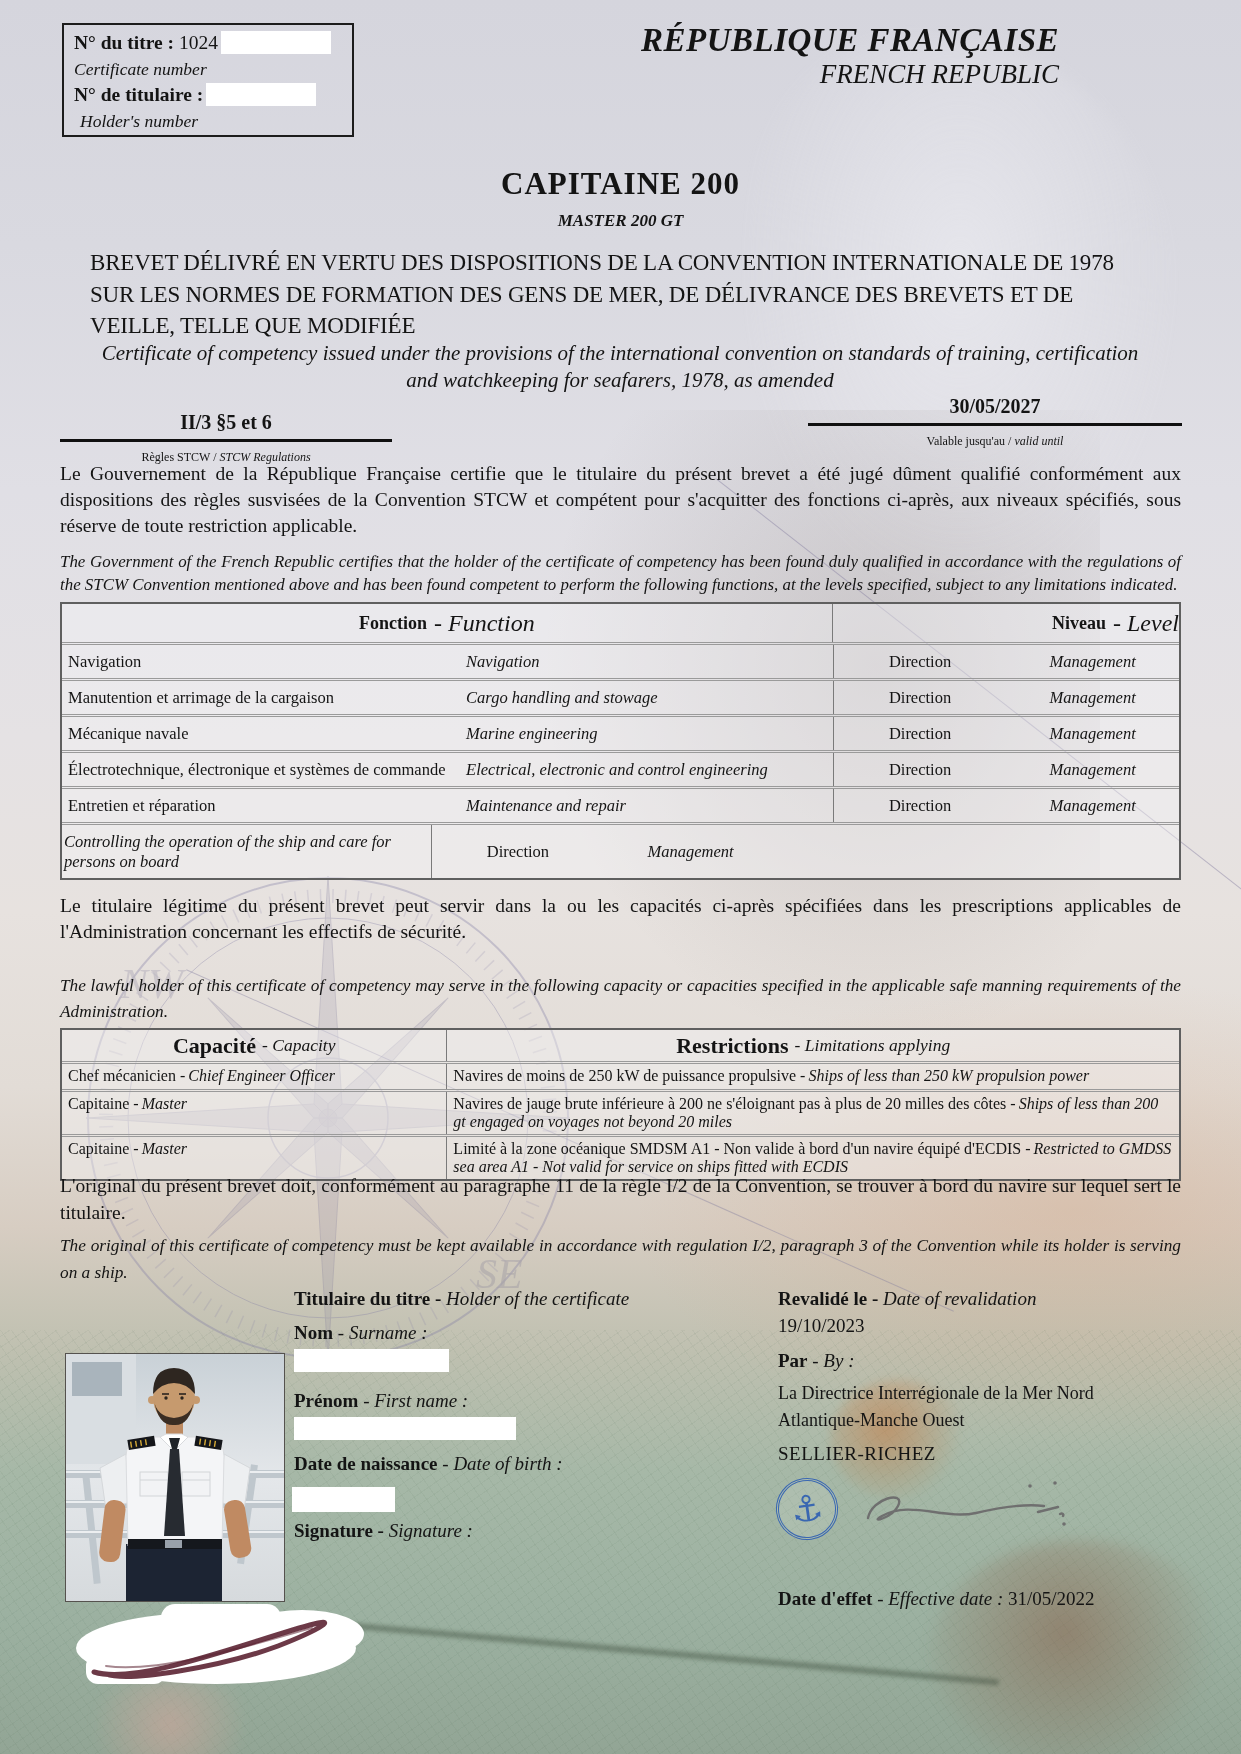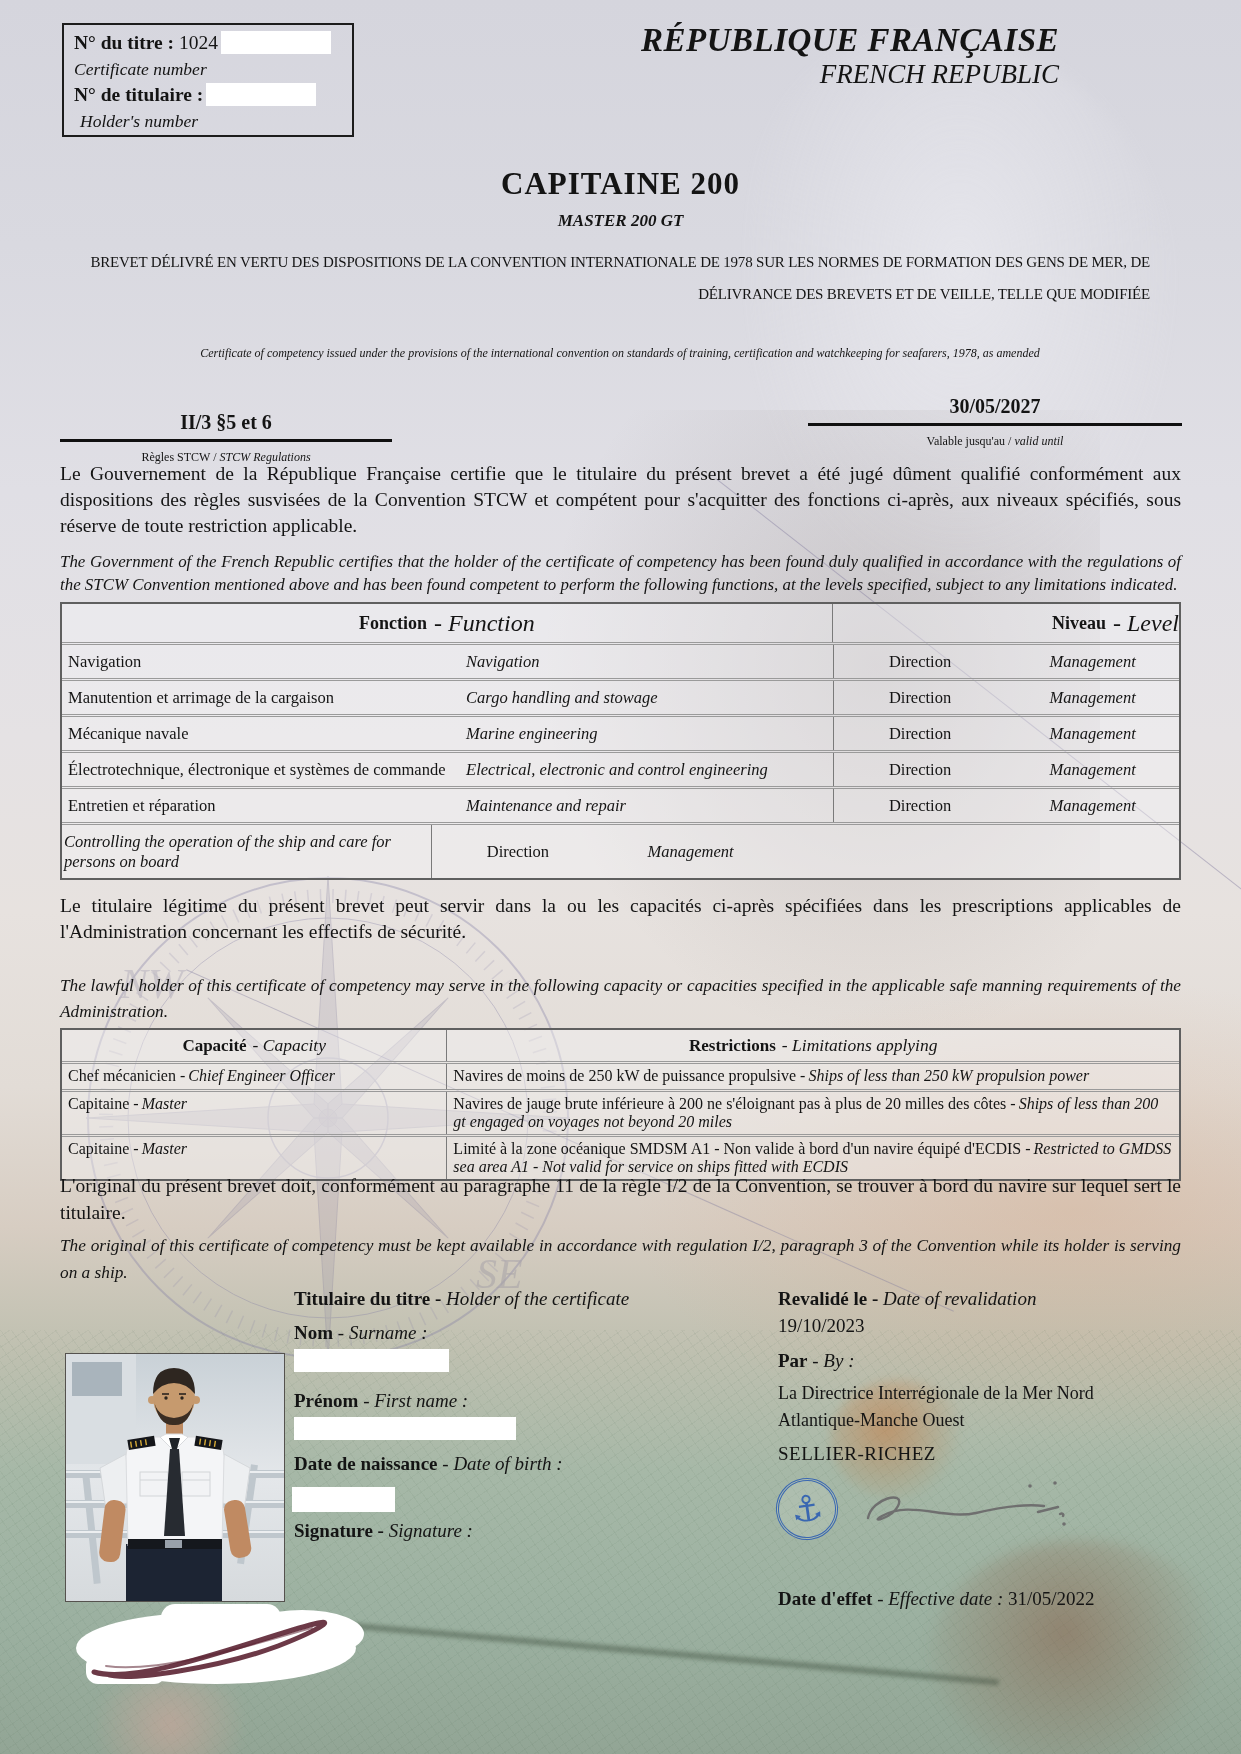--- a/index.html
+++ b/index.html
@@ -37,22 +37,22 @@
   .idbox .it { font-size:17.5px; }
   .idbox .indent { padding-left:6px; }
   .redact { display:inline-block; background:#ffffff; }
   .r-inline { width:110px; height:23px; vertical-align:-5px; margin-left:3px; }
   .republic { position:absolute; right:182px; top:22px; text-align:right; line-height:1.12; }
   .republic .fr { font-size:33px; font-weight:bold; font-style:italic; letter-spacing:.5px; }
   .republic .en { font-size:27px; font-style:italic; }
 
   .title { position:absolute; left:0; top:166px; width:100%; text-align:center; font-size:31px; font-weight:bold; letter-spacing:1px; }
   .subtitle { position:absolute; left:0; top:211px; width:100%; text-align:center; font-size:17px; font-weight:bold; font-style:italic; }
-  .brevet-fr { position:absolute; left:90px; top:247px; width:1060px; text-align:right; font-size:15px; line-height:31.5px; letter-spacing:-.2px; }
-  .brevet-en { position:absolute; left:95px; top:340px; width:1050px; text-align:center; font-size:12px; font-style:italic; line-height:27px; }
+  .brevet-fr { position:absolute; left:90px; top:247px; width:1060px; text-align:left; font-size:23px; line-height:31.5px; letter-spacing:-.2px; }
+  .brevet-en { position:absolute; left:95px; top:340px; width:1050px; text-align:center; font-size:21px; font-style:italic; line-height:27px; }
 
   .reg { position:absolute; top:395px; text-align:center; }
   .reg-left { left:60px; width:332px;margin-top:16px; }
   .reg-right { left:808px; width:374px; }
   .reg .rv { font-size:20px; font-weight:bold; padding-bottom:5px; border-bottom:3px solid #101010; }
   .reg .rl { margin-top:8px; font-size:12px; }
 
   .fr1 { top:461px; }
   .en1 { top:551px; line-height:22.5px; font-size:16.9px; }
 
@@ -70,21 +70,21 @@
   .fc-lv span { flex:1; text-align:center; }
 
   .fr2 { top:893px; }
   .en2 { top:973px; font-size:17.3px; }
 
   
   .ctable { position:absolute; left:60px; top:1028px; width:1121px; border:2px solid #5f5f5f; background:rgba(246,246,250,.38); font-size:16px; }
   .chead { display:flex; height:31px; }
   .ch-left { width:34.5%; border-right:1px solid #7a7a7a; display:flex; align-items:center; justify-content:center; }
   .ch-right { width:65.5%; display:flex; align-items:center; justify-content:center; }
-  .chead .b { font-size:17px; }
+  .chead .b { font-size:22px; }
   .chead .it { font-size:17.5px; margin-left:6px; }
   .crow { display:flex; border-top:3px double #9a9a9a; min-height:28px; align-items:stretch; }
   .cc-cap { width:34.5%; border-right:1px solid #7a7a7a; padding:3px 6px; }
   .cc-res { width:65.5%; padding:3px 6px; }
   .cc-cap span:first-child, .cc-res span:first-child { margin-right:3px; }
 
   .fr3 { top:1172px; line-height:27px; }
   .en3 { top:1232px; line-height:27px; font-size:17.3px; }
 
   

